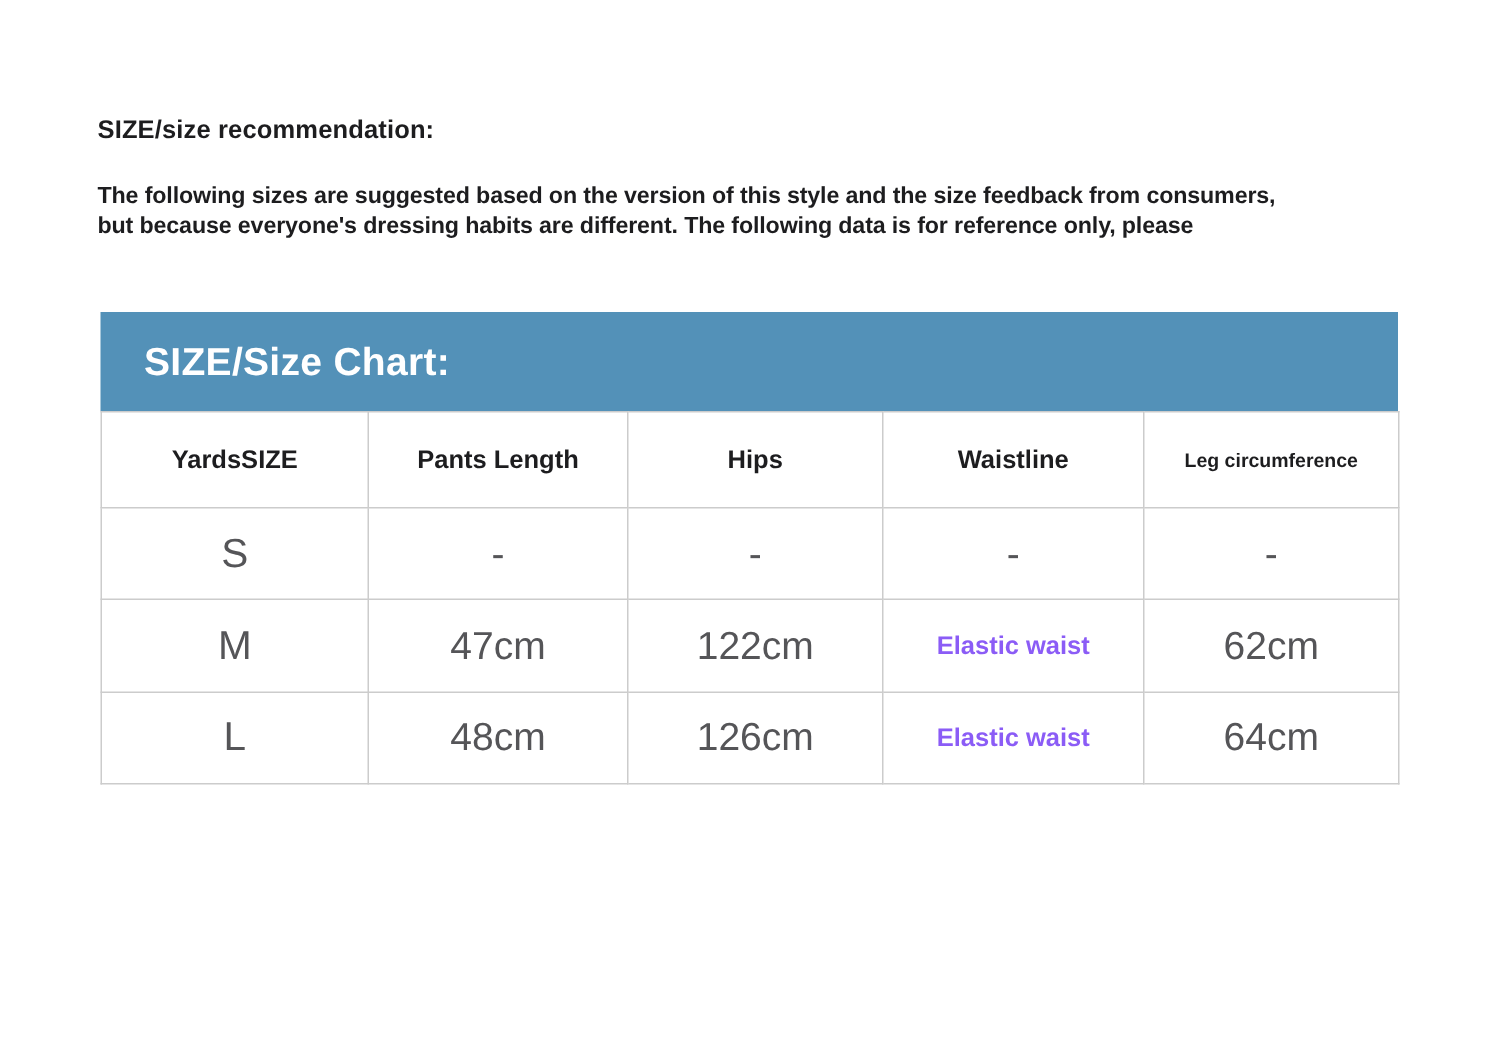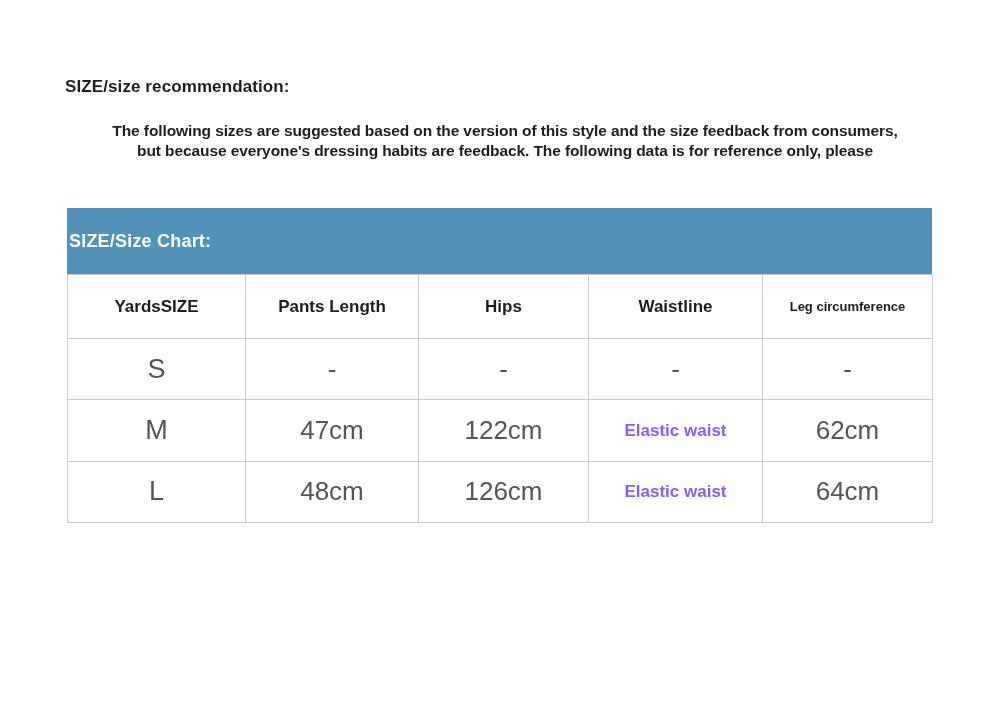--- a/index.html
+++ b/index.html
@@ -33,38 +33,37 @@
   .intro {
     position: absolute;
     left: 65px;
     top: 121px;
     width: 880px;
     font-size: 15.5px;
     font-weight: bold;
     color: var(--heading-text);
     line-height: 19.5px;
     letter-spacing: -0.1px;
-    text-align: center;
   }
   .intro .intro-line { display: block; }
   .chart-banner {
     position: absolute;
     left: 67px;
     top: 208px;
     width: 865px;
     height: 66px;
     background: var(--header-bg);
     display: flex;
     align-items: center;
   }
   .chart-banner-label {
     color: var(--header-text);
-    font-size: 18px;
+    font-size: 26px;
     font-weight: bold;
-    padding-left: 2px;
+    padding-left: 29px;
     letter-spacing: 0.2px;
   }
   table.size-chart {
     position: absolute;
     left: 67px;
     top: 274px;
     width: 865px;
     border-collapse: collapse;
     table-layout: fixed;
     background: #ffffff;
@@ -102,21 +101,21 @@
 </style>
 </head>
 <body>
 
 <div class="page">
 
   <div class="doc-title">SIZE/size recommendation:</div>
 
   <div class="intro">
     <span class="intro-line">The following sizes are suggested based on the version of this style and the size feedback from consumers,</span>
-    <span class="intro-line">but because everyone's dressing habits are feedback. The following data is for reference only, please</span>
+    <span class="intro-line">but because everyone's dressing habits are different. The following data is for reference only, please</span>
   </div>
 
   <div class="chart-banner">
     <span class="chart-banner-label">SIZE/Size Chart:</span>
   </div>
 
   <table class="size-chart">
     <colgroup>
       <col style="width:178px">
       <col style="width:173px">

